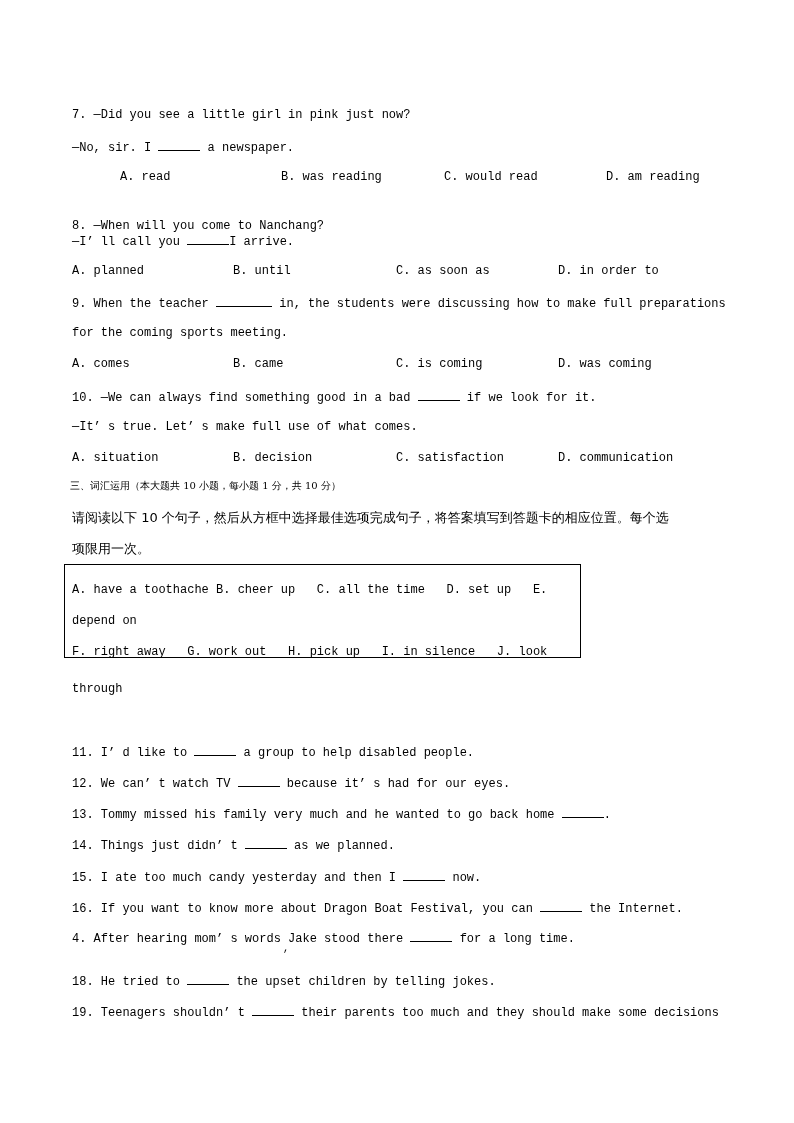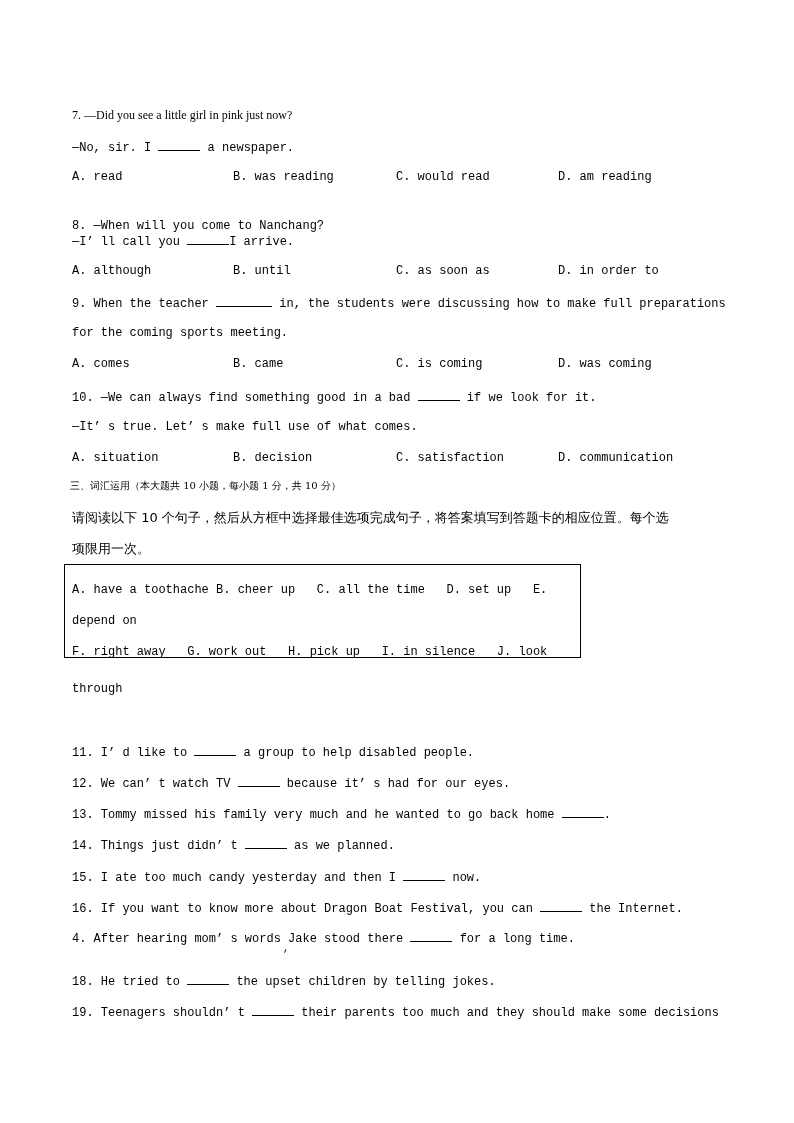--- a/index.html
+++ b/index.html
@@ -83,33 +83,33 @@
       position: absolute;
       left: 283px;
       top: 944px;
       font-size: 10px;
       line-height: 10px;
     }
   </style>
 </head>
 <body>
 
-<div class="line" style="top:107px;font-family:Liberation Serif, serif;">7. —Did you see a little girl in pink just now?</div>
+<div class="line" style="top:107px;">7. —Did you see a little girl in pink just now?</div>
 <div class="line" style="top:138px;"><span>—No, sir. I </span><span class="blank" style="width:42px;"></span><span> a newspaper.</span></div>
-<div class="opts" style="top:169px;">
+<div class="opts" style="top:169px;margin-left:48px;">
   <span class="opt a">A. read</span>
   <span class="opt b">B. was reading</span>
   <span class="opt c">C. would read</span>
   <span class="opt d">D. am reading</span>
 </div>
 
 <div class="line" style="top:200px;margin-top:18px;">8. —When will you come to Nanchang?</div>
 <div class="line" style="top:232px;"><span>—I’ ll call you </span><span class="blank" style="width:42px;"></span><span>I arrive.</span></div>
 <div class="opts" style="top:263px;">
-  <span class="opt a">A. although</span>
+  <span class="opt a">A. planned</span>
   <span class="opt b">B. until</span>
   <span class="opt c">C. as soon as</span>
   <span class="opt d">D. in order to</span>
 </div>
 
 <div class="line" style="top:294px;"><span>9. When the teacher </span><span class="blank" style="width:56px;"></span><span> in, the students were discussing how to make full preparations</span></div>
 <div class="line" style="top:325px;">for the coming sports meeting.</div>
 <div class="opts" style="top:356px;">
   <span class="opt a">A. comes</span>
   <span class="opt b">B. came</span>

